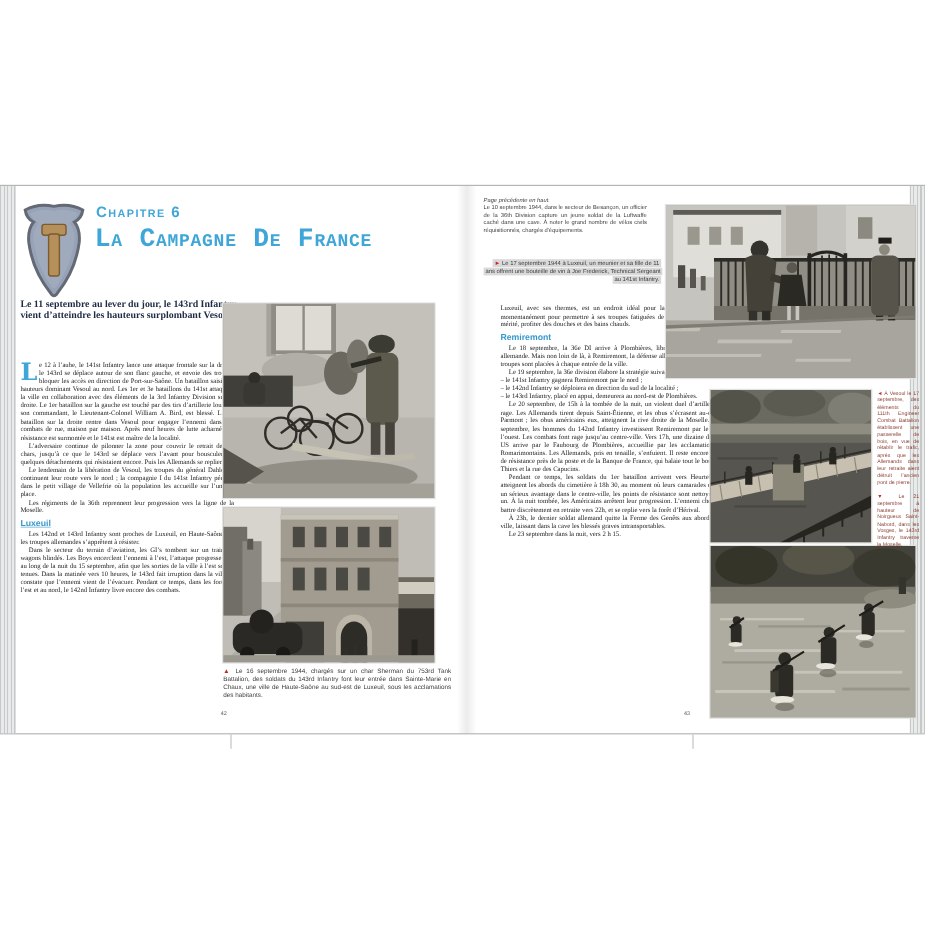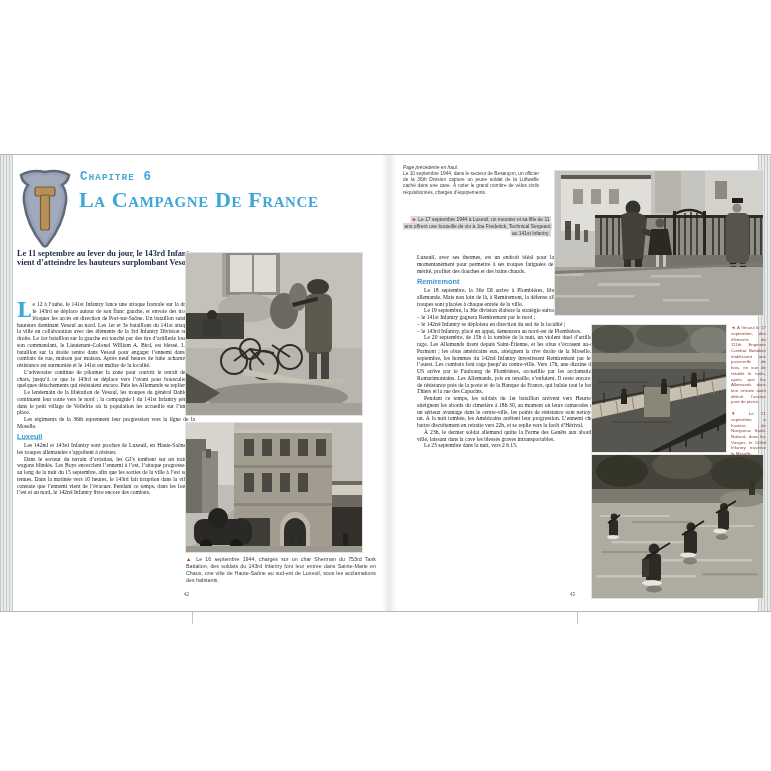--- a/index.html
+++ b/index.html
@@ -8,23 +8,23 @@
   .abs{position:absolute}
   .half{transform:scale(.5);transform-origin:0 0;width:200%}
 
   
   .rule{background:#b6b6b6}
   .edge{background:repeating-linear-gradient(90deg,#c6c9ca 0 1px,#e9eaea 1px 3px)}
   .gutter{background:linear-gradient(90deg,rgba(0,0,0,0),rgba(0,0,0,.08),rgba(0,0,0,0))}
   .tick{background:#c4c4c4}
 
   
-  .chapter-label{font-family:Liberation Mono, monospace;font-weight:bold;font-variant:small-caps;
+  .chapter-label{font-family:Liberation Sans, sans-serif;font-weight:bold;font-variant:small-caps;
     color:#3fa6d8;font-size:12.5px;letter-spacing:1.2px;white-space:nowrap}
-  .title{font-family:Liberation Serif, serif;font-weight:bold;font-variant:small-caps;
+  .title{font-family:Liberation Mono, monospace;font-weight:bold;font-variant:small-caps;
     color:#3fa6d8;font-size:22px;letter-spacing:.6px;white-space:nowrap}
 
   
   .intro{font-weight:bold;color:#1d2a44;font-size:16.5px;line-height:19px}
   .col{color:#1c1c1c;font-size:11.2px;line-height:13.5px;text-align:justify}
   .para{margin:0;text-indent:14px}
   .para.first{text-indent:0}
   .para.dash{text-indent:0}
   .dropcap{float:left;color:#3fa6d8;font-size:40px;line-height:32px;font-weight:bold;
     margin:2px 3px 0 0;font-family:"DejaVu Serif",serif}

